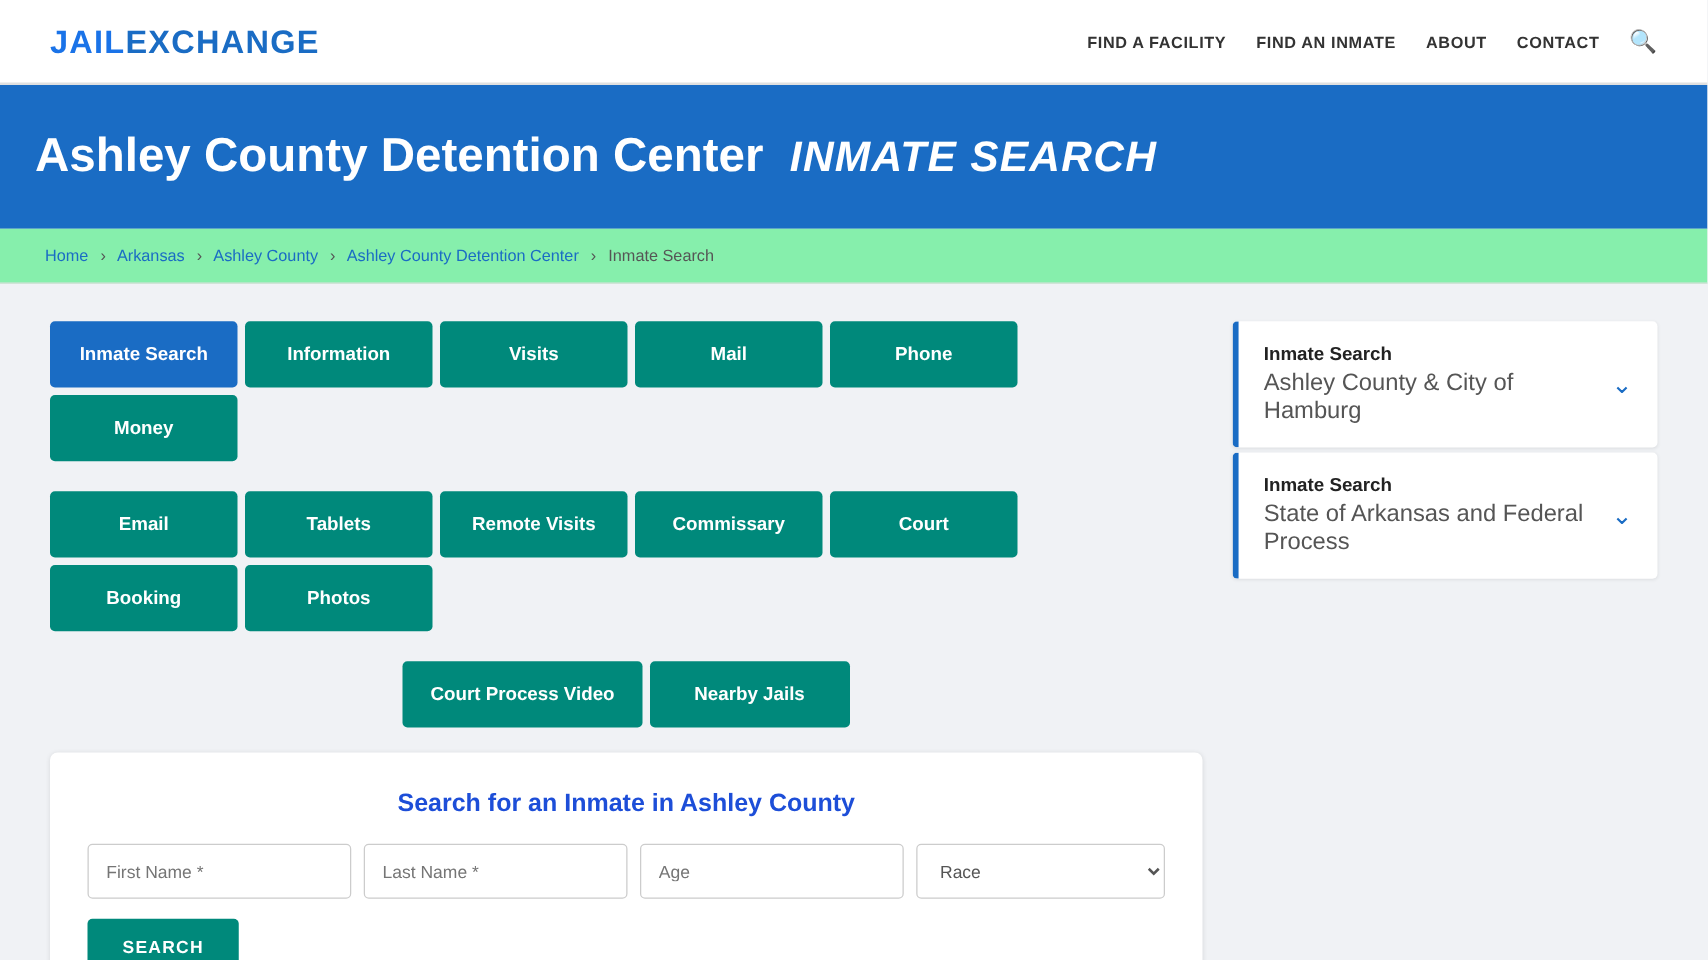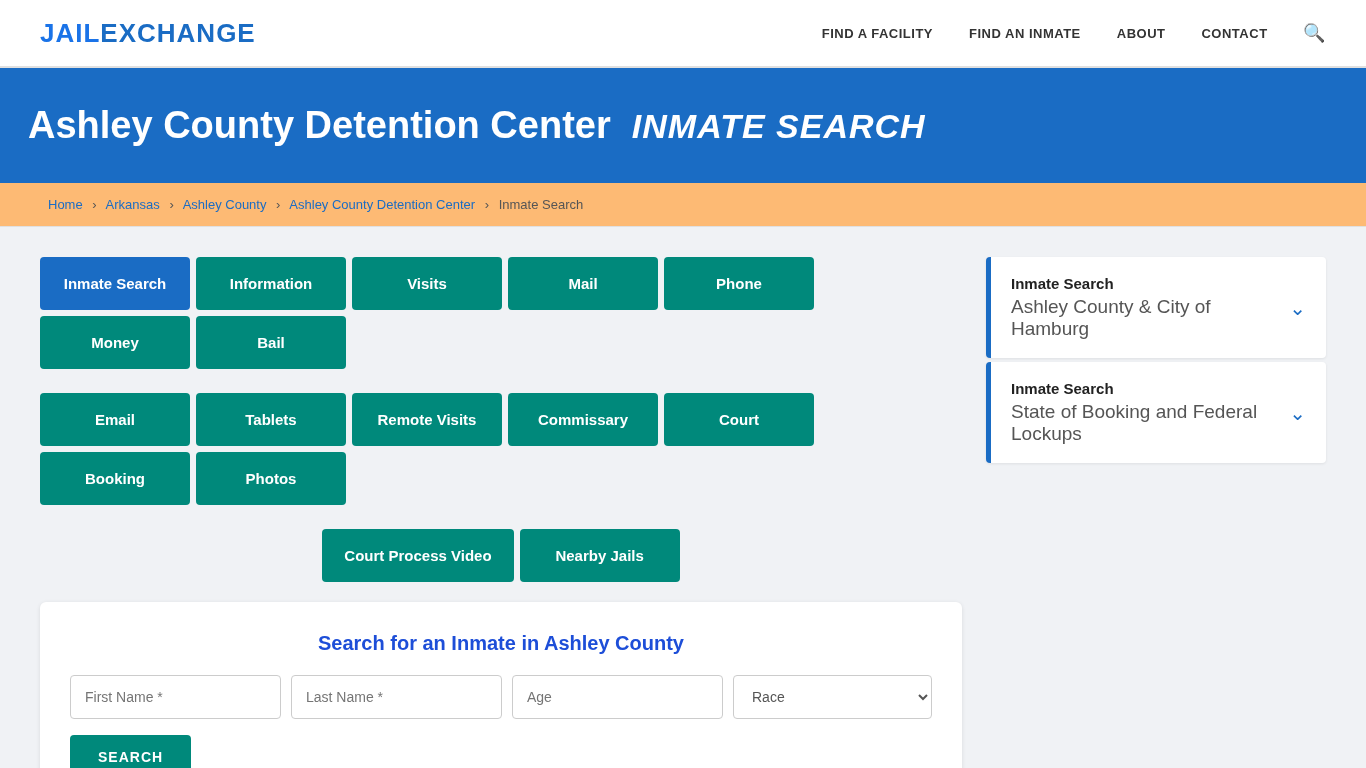--- a/index.html
+++ b/index.html
@@ -20,21 +20,21 @@
       font-weight: 900;
       letter-spacing: 1px;
       color: #222;
     }
     .logo span {
       color: #1a73e8;
     }
     .nav {
       display: flex;
       align-items: center;
-      gap: 36px;
+      gap: 24px;
     }
     .nav a {
       text-decoration: none;
       color: #333;
       font-size: 13px;
       font-weight: 700;
       letter-spacing: 0.5px;
       text-transform: uppercase;
     }
     .search-icon-btn {
@@ -57,22 +57,22 @@
     }
     .hero h1 em {
       font-style: italic;
       font-weight: 800;
       font-size: 34px;
       letter-spacing: 1px;
     }
 
     
     .breadcrumb {
-      background: #fdba74;
-      padding: 14px 48px;
+      background: #86efac;
+      padding: 14px 36px;
       border-bottom: 1px solid #e0e0e0;
       font-size: 13px;
     }
     .breadcrumb a {
       color: #1a6cc4;
       text-decoration: none;
     }
     .breadcrumb span.sep {
       margin: 0 6px;
       color: #555;
@@ -244,21 +244,20 @@
 <div class="main">
   <div class="left-col">
 
     <div class="nav-buttons">
       <button class="nav-btn active">Inmate Search</button>
       <button class="nav-btn">Information</button>
       <button class="nav-btn">Visits</button>
       <button class="nav-btn">Mail</button>
       <button class="nav-btn">Phone</button>
       <button class="nav-btn">Money</button>
-      <button class="nav-btn">Bail</button>
     </div>
 
     <div class="nav-buttons">
       <button class="nav-btn">Email</button>
       <button class="nav-btn">Tablets</button>
       <button class="nav-btn">Remote Visits</button>
       <button class="nav-btn">Commissary</button>
       <button class="nav-btn">Court</button>
       <button class="nav-btn">Booking</button>
       <button class="nav-btn">Photos</button>
@@ -297,19 +296,19 @@
       <div class="sidebar-item-text">
         <strong>Inmate Search</strong>
         <span>Ashley County &amp; City of Hamburg</span>
       </div>
       <span class="chevron">⌄</span>
     </div>
 
     <div class="sidebar-item">
       <div class="sidebar-item-text">
         <strong>Inmate Search</strong>
-        <span>State of Booking and Federal Lockups</span>
+        <span>State of Arkansas and Federal Process</span>
       </div>
       <span class="chevron">⌄</span>
     </div>
 
   </div>
 </div>
 
 </body></html>

